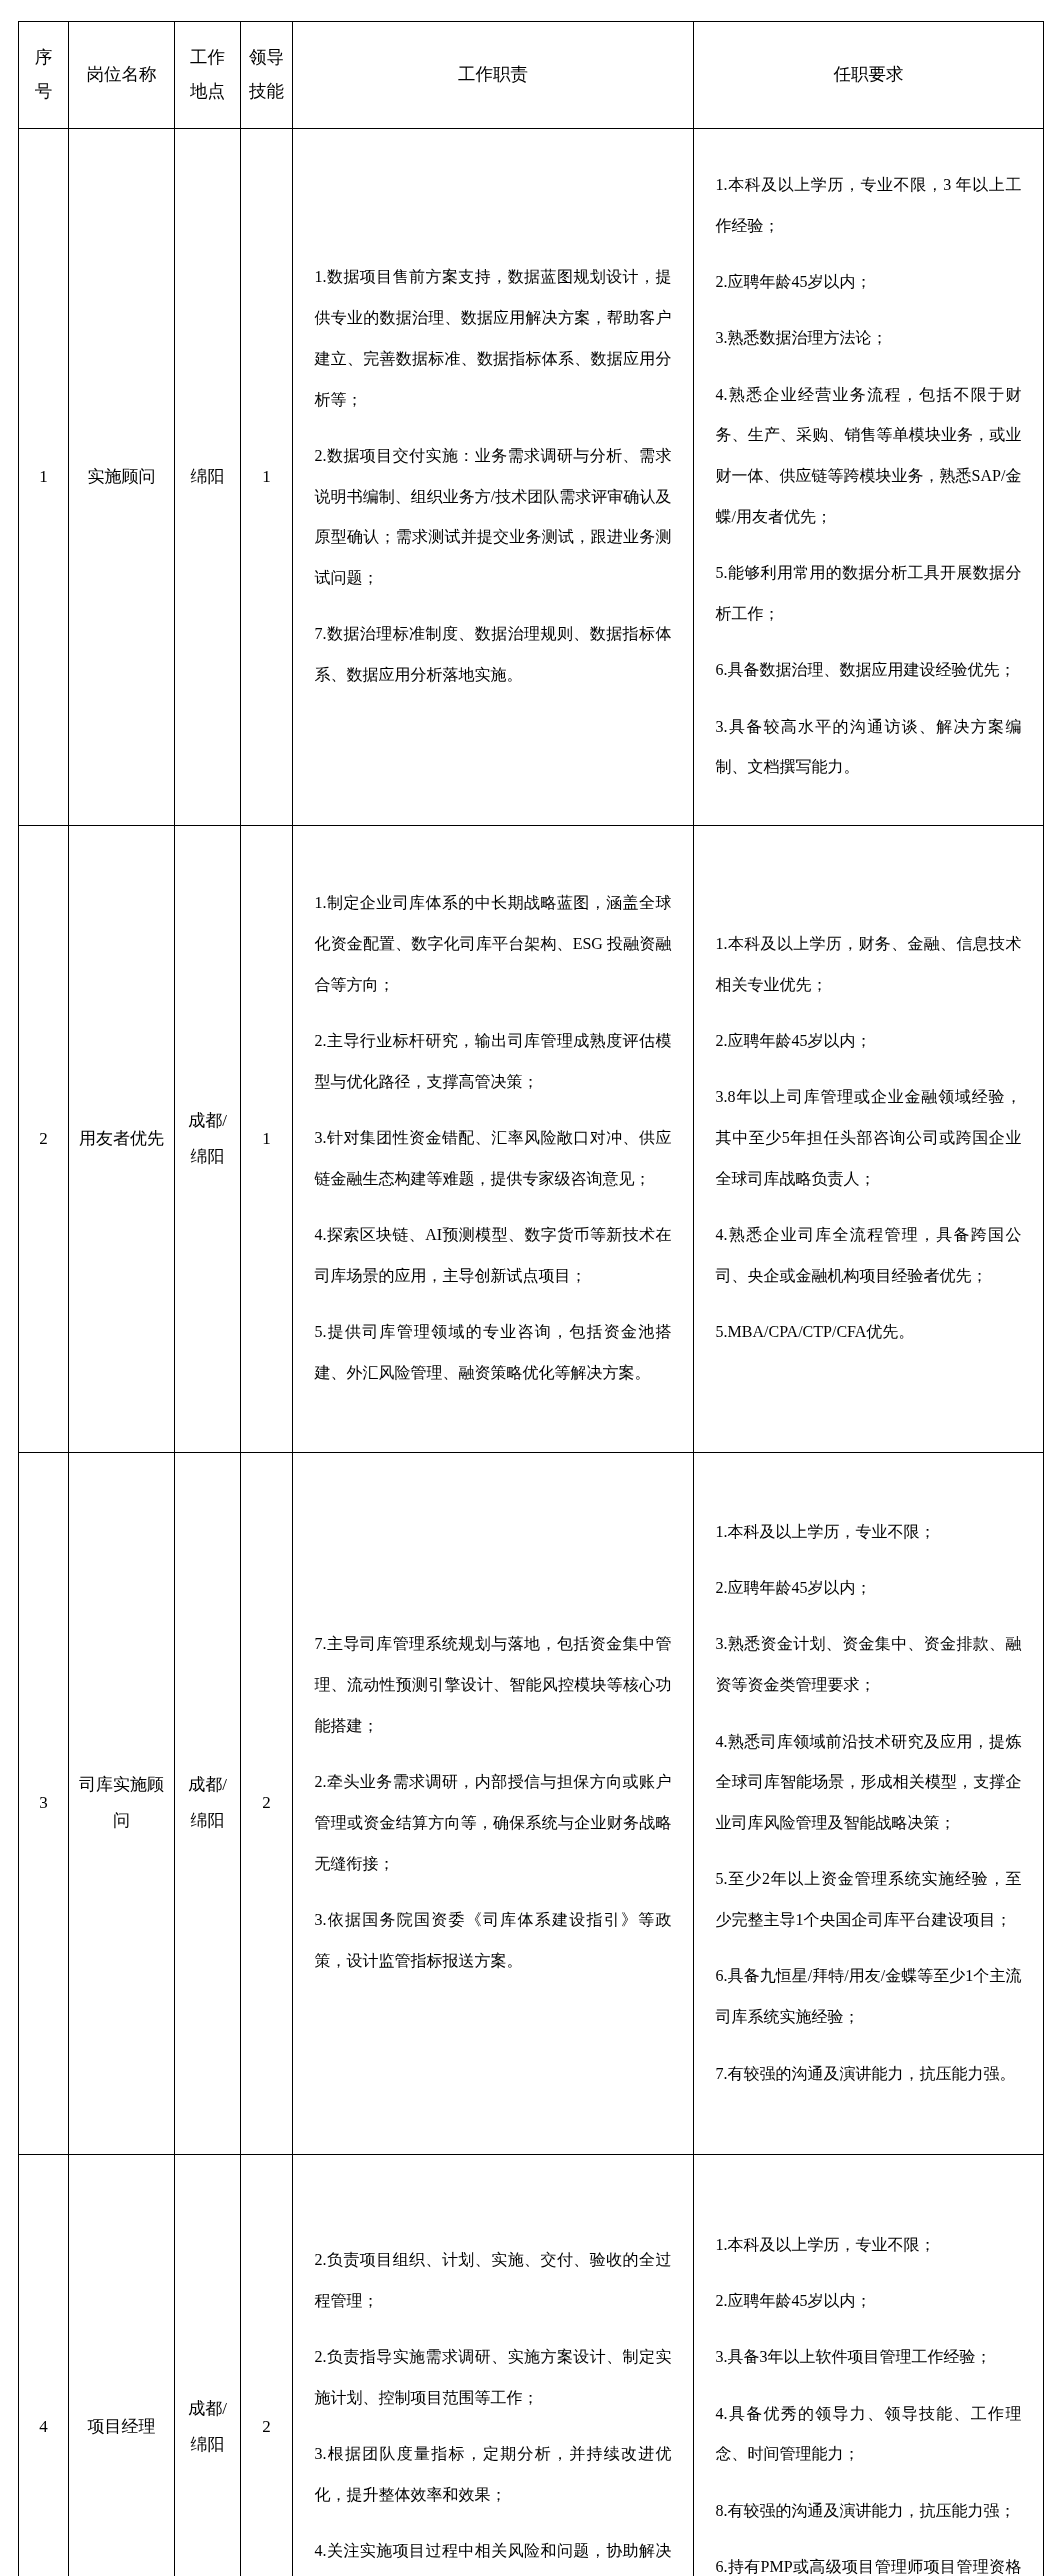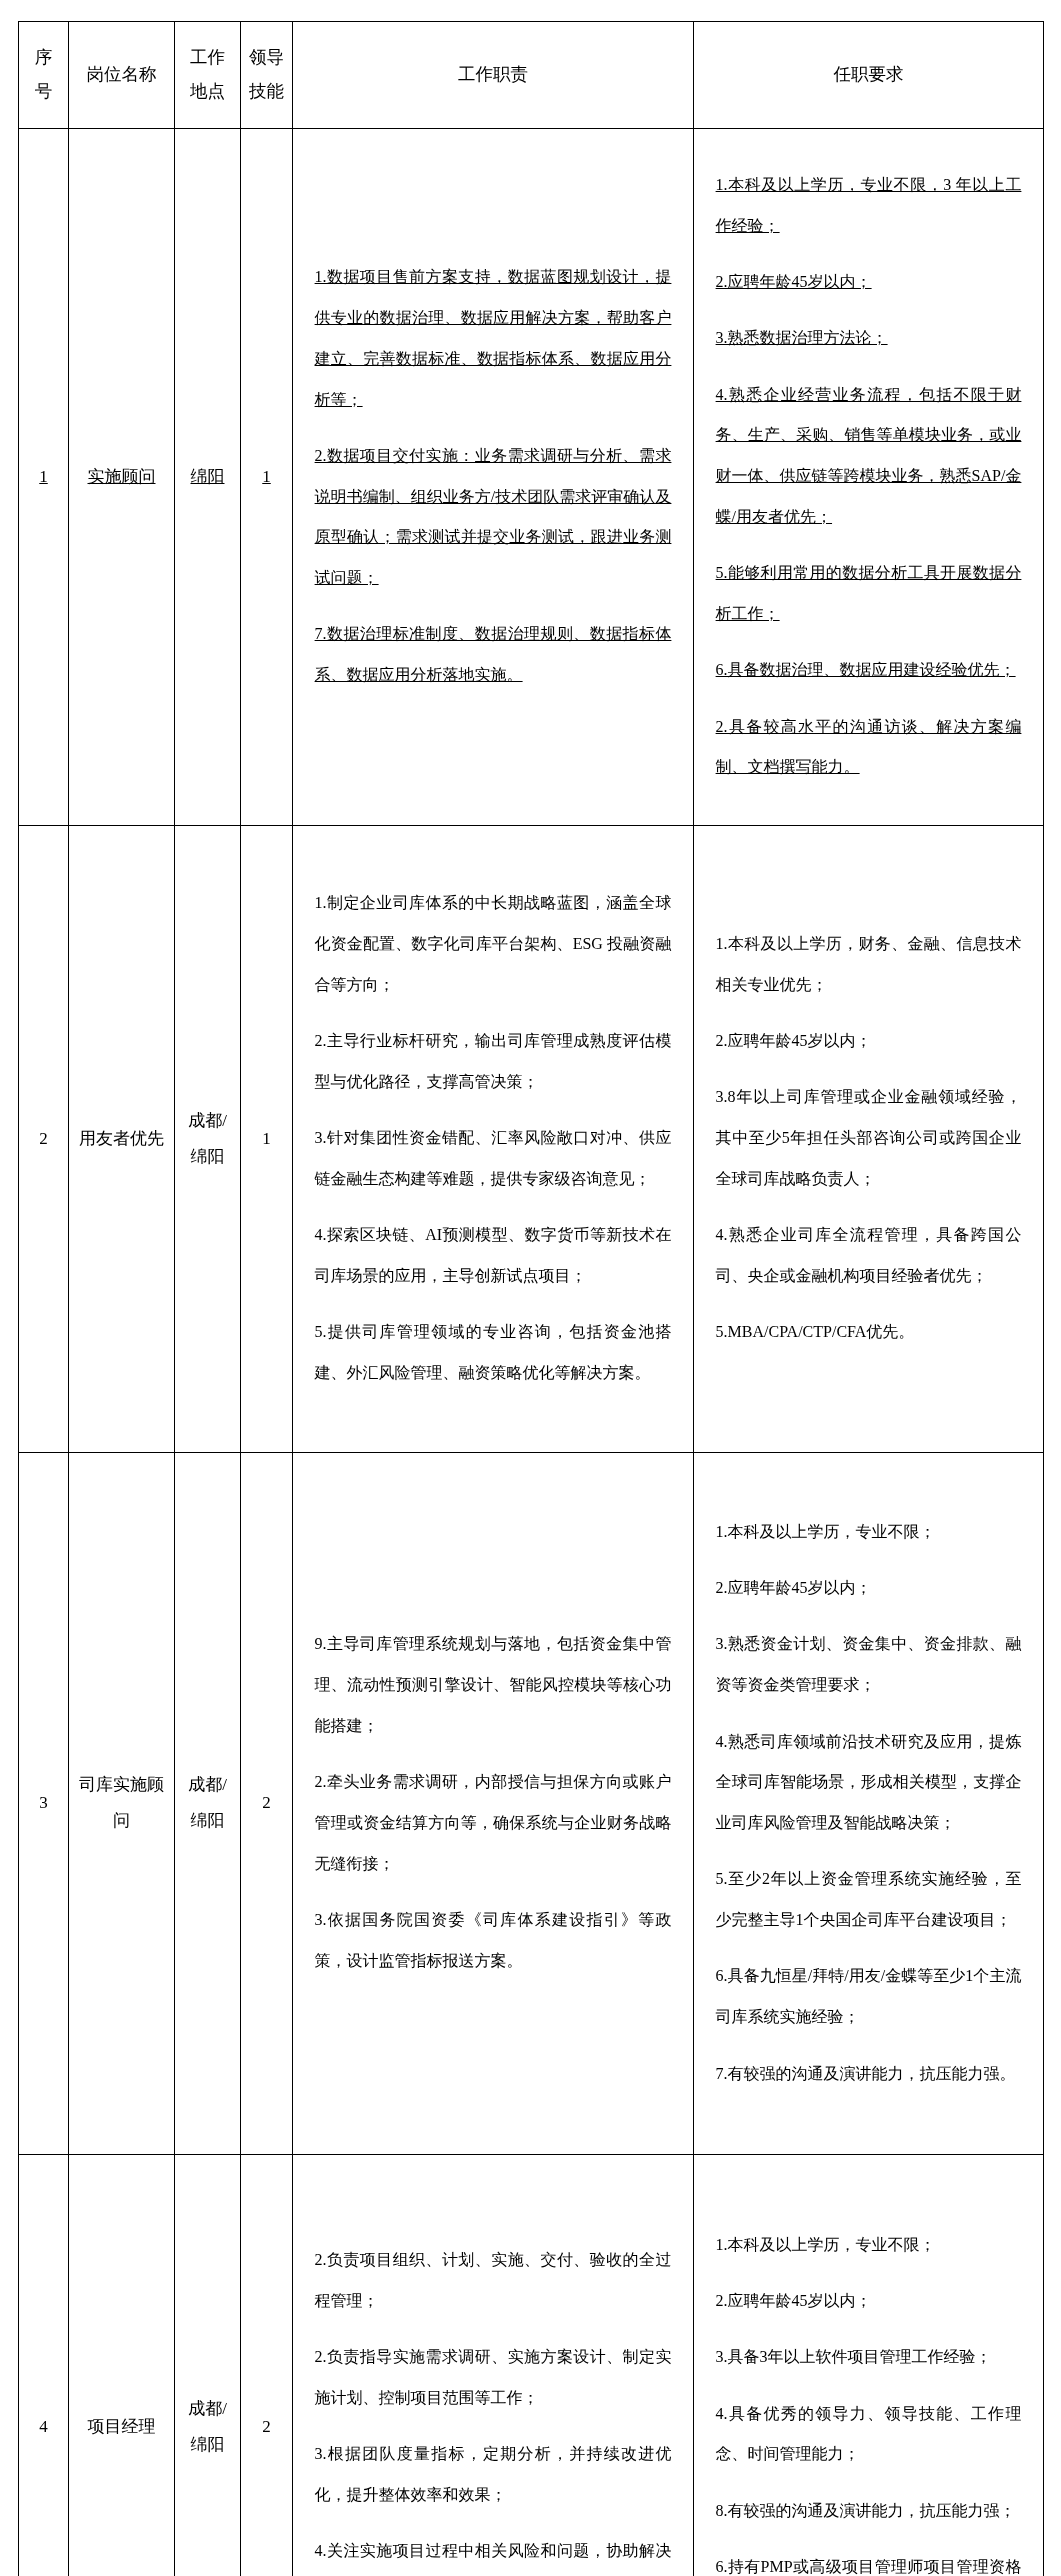--- a/index.html
+++ b/index.html
@@ -55,21 +55,21 @@
   .cell-text {
     text-align: justify;
     font-size: 16px;
     line-height: 2.55;
     padding: 15.5px 21.6px;
   }
   .cell-text p {
     margin: 15.5px 0;
   }
   
-  tbody tr:nth-child(1) td { height: 665px; text-decoration: underline; }
+  tbody tr:nth-child(1) td { height: 665px; }
   tbody tr:nth-child(2) td { height: 595px; }
   tbody tr:nth-child(3) td { height: 670px; }
   tbody tr:nth-child(4) td { height: 513px;  }
   tbody tr:nth-child(5) td { height: 726px; }
   tbody tr:nth-child(6) td { height: 667px; }
 </style>
 </head>
 <body>
 
 <div class="page">
@@ -103,21 +103,21 @@
             <p>2.数据项目交付实施：业务需求调研与分析、需求说明书编制、组织业务方/技术团队需求评审确认及原型确认；需求测试并提交业务测试，跟进业务测试问题；</p>
             <p>7.数据治理标准制度、数据治理规则、数据指标体系、数据应用分析落地实施。</p>
           </td>
       <td class="cell-text">
             <p>1.本科及以上学历，专业不限，3 年以上工作经验；</p>
             <p>2.应聘年龄45岁以内；</p>
             <p>3.熟悉数据治理方法论；</p>
             <p>4.熟悉企业经营业务流程，包括不限于财务、生产、采购、销售等单模块业务，或业财一体、供应链等跨模块业务，熟悉SAP/金蝶/用友者优先；</p>
             <p>5.能够利用常用的数据分析工具开展数据分析工作；</p>
             <p>6.具备数据治理、数据应用建设经验优先；</p>
-            <p>2.具备较高水平的沟通访谈、解决方案编制、文档撰写能力。</p>
+            <p>3.具备较高水平的沟通访谈、解决方案编制、文档撰写能力。</p>
           </td>
     </tr>
         <tr>
       <td class="cell-center">2</td>
       <td class="cell-center">用友者优先</td>
       <td class="cell-center">成都/绵阳</td>
       <td class="cell-center">1</td>
       <td class="cell-text">
             <p>1.制定企业司库体系的中长期战略蓝图，涵盖全球化资金配置、数字化司库平台架构、ESG 投融资融合等方向；</p>
             <p>2.主导行业标杆研究，输出司库管理成熟度评估模型与优化路径，支撑高管决策；</p>
@@ -132,21 +132,21 @@
             <p>4.熟悉企业司库全流程管理，具备跨国公司、央企或金融机构项目经验者优先；</p>
             <p>5.MBA/CPA/CTP/CFA优先。</p>
           </td>
     </tr>
         <tr>
       <td class="cell-center">3</td>
       <td class="cell-center">司库实施顾问</td>
       <td class="cell-center">成都/绵阳</td>
       <td class="cell-center">2</td>
       <td class="cell-text">
-            <p>9.主导司库管理系统规划与落地，包括资金集中管理、流动性预测引擎设计、智能风控模块等核心功能搭建；</p>
+            <p>7.主导司库管理系统规划与落地，包括资金集中管理、流动性预测引擎设计、智能风控模块等核心功能搭建；</p>
             <p>2.牵头业务需求调研，内部授信与担保方向或账户管理或资金结算方向等，确保系统与企业财务战略无缝衔接；</p>
             <p>3.依据国务院国资委《司库体系建设指引》等政策，设计监管指标报送方案。</p>
           </td>
       <td class="cell-text">
             <p>1.本科及以上学历，专业不限；</p>
             <p>2.应聘年龄45岁以内；</p>
             <p>3.熟悉资金计划、资金集中、资金排款、融资等资金类管理要求；</p>
             <p>4.熟悉司库领域前沿技术研究及应用，提炼全球司库智能场景，形成相关模型，支撑企业司库风险管理及智能战略决策；</p>
             <p>5.至少2年以上资金管理系统实施经验，至少完整主导1个央国企司库平台建设项目；</p>
             <p>6.具备九恒星/拜特/用友/金蝶等至少1个主流司库系统实施经验；</p>

